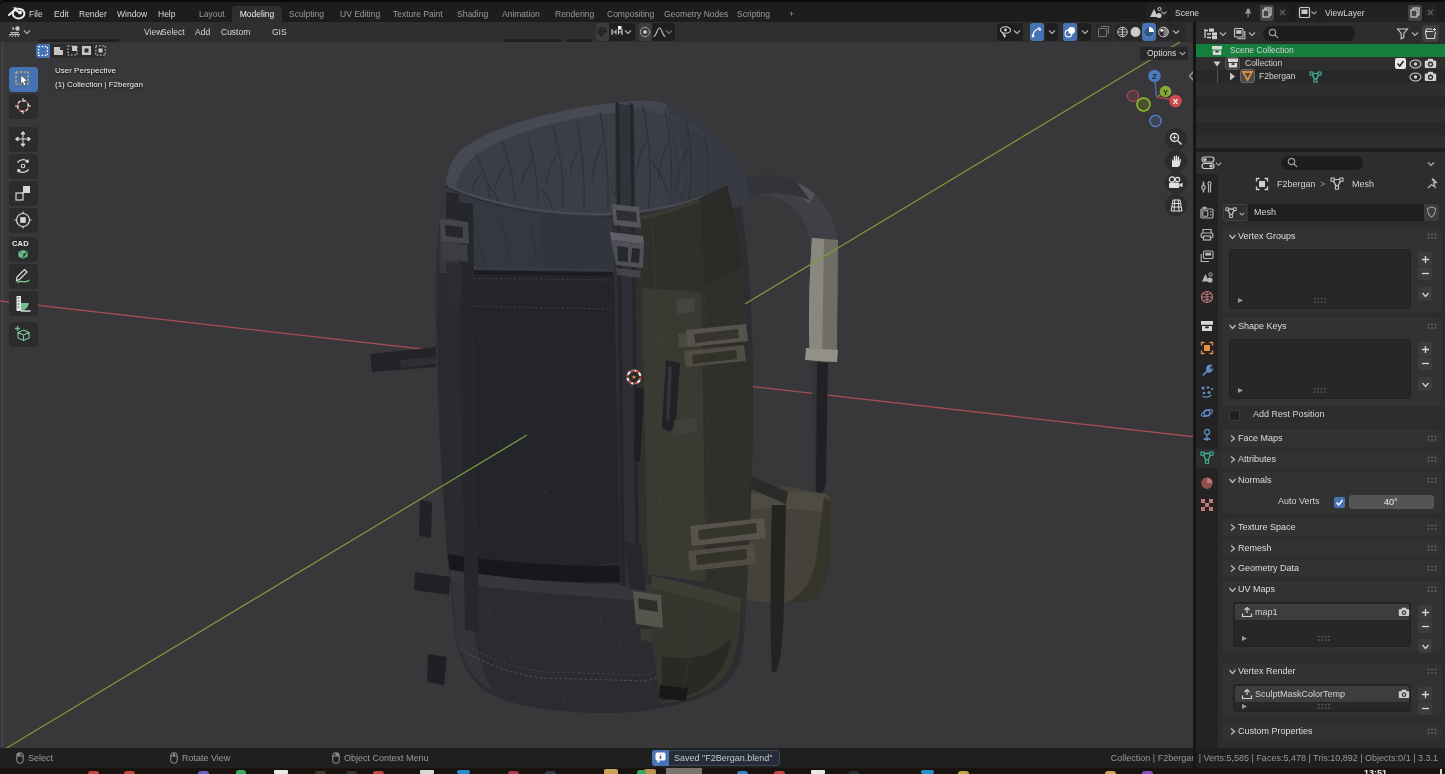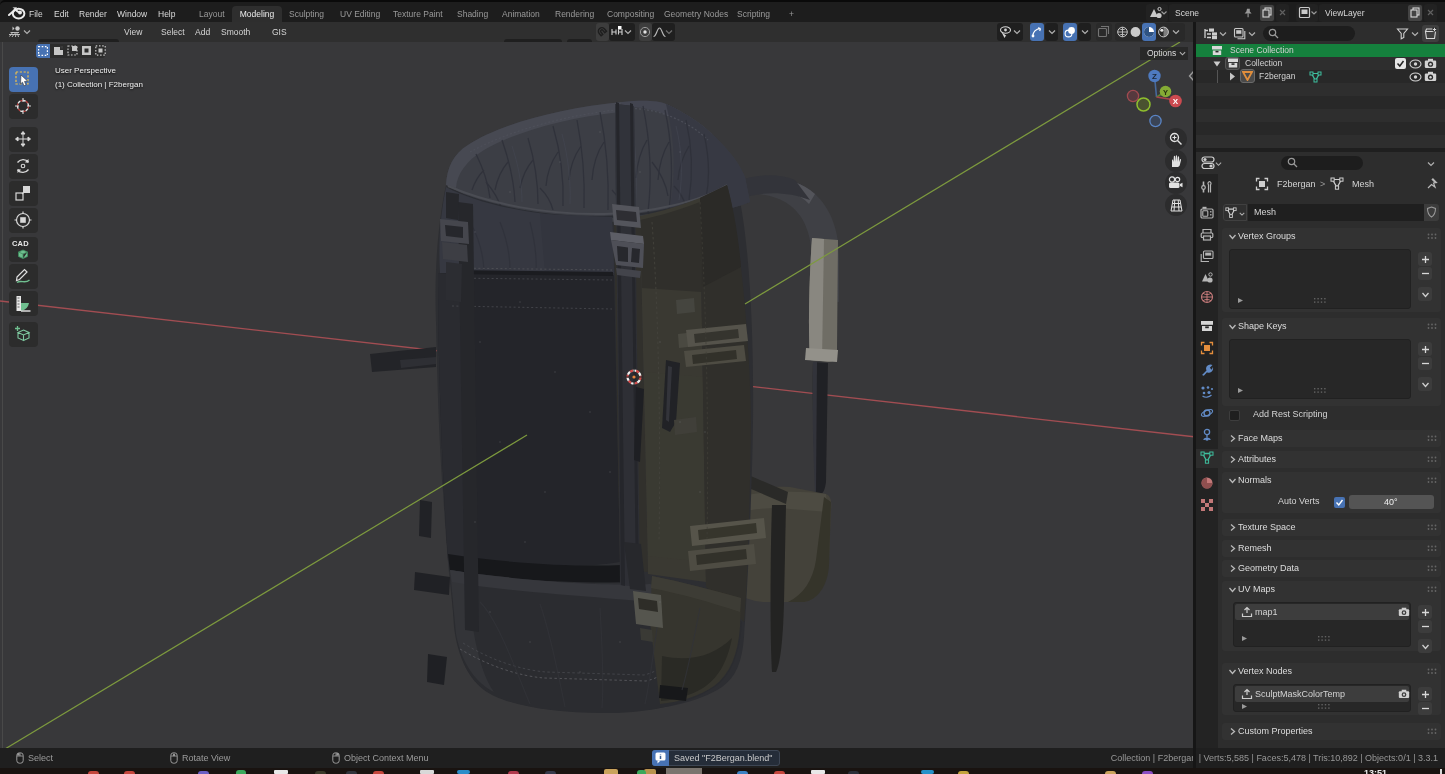--- a/index.html
+++ b/index.html
@@ -130,24 +130,24 @@
 
 <div id="hdr">
   <svg width="14" height="14" viewBox="0 0 14 14" style="position:absolute;left:8px;top:3px">
     <path d="M1.5 11.5 L5 7 M4 12 L6.5 8.5 M7.5 12 L8 8 M10.5 12 L9.5 8.5 M1 9.5 L12 9.5 M2.5 7.5 L11 7.5" stroke="#c9c9c9" stroke-width="0.9" fill="none"></path>
     <circle cx="9.5" cy="3.5" r="2.2" fill="#c9c9c9"></circle>
         <path d="M4.5 5.5 L4.5 1.5 L6.5 3.5 Z" fill="#c9c9c9"></path>
   </svg>
   <svg width="8" height="8" viewBox="0 0 8 8" style="position:absolute;left:23px;top:6px">
         <path d="M1 2.5 L4 5.5 L7 2.5" fill="none" stroke="#b0b0b0" stroke-width="1.2"></path>
       </svg>
-  <div class="hmenu" style="left:124px">View</div>
+  <div class="hmenu" style="left:144px">View</div>
   <div class="hmenu" style="left:161px">Select</div>
   <div class="hmenu" style="left:195px">Add</div>
-  <div class="hmenu" style="left:221px">Smooth</div>
+  <div class="hmenu" style="left:221px">Custom</div>
   <div class="hmenu" style="left:272px">GIS</div>
   <div class="hwidget" style="left:38px;width:81px">
         <span class="hwtext" style="left:20px">Object Mode</span>
     <svg width="11" height="11" viewBox="0 0 11 11" style="position:absolute;left:4px;top:3px">
           <path d="M1 3 L1 1 L3 1 M8 1 L10 1 L10 3 M10 8 L10 10 L8 10 M3 10 L1 10 L1 8" fill="none" stroke="#e0e0e0" stroke-width="1.2"></path>
           <rect x="3" y="3" width="5" height="5" fill="#e0e0e0"></rect>
         </svg>
     <svg width="8" height="8" viewBox="0 0 8 8" style="position:absolute;right:4px;top:5px">
           <path d="M1 2.5 L4 5.5 L7 2.5" fill="none" stroke="#b0b0b0" stroke-width="1.2"></path>
         </svg>
@@ -964,21 +964,21 @@
           </svg>
         </div>
     <div class="pbtn" style="left:196px;top:59px;height:14px">
           <svg width="9" height="9" viewBox="0 0 9 9" style="position:absolute;left:2.5px;top:3px">
             <path d="M1.5 3 L4.5 6.5 L7.5 3" fill="none" stroke="#cfcfcf" stroke-width="1.3"></path>
           </svg>
         </div>
   </div>
 
   <div class="abs" style="left:33px;top:258px;width:11px;height:11px;background:#1f1f1f;border:1px solid #3d3d3d;border-radius:2px"></div>
-  <div class="ptext" style="left:57px;top:257px">Add Rest Scripting</div>
+  <div class="ptext" style="left:57px;top:257px">Add Rest Position</div>
 
   <div class="psec" style="top:278px;height:17px">
         <div class="psec-h">
           <svg width="9" height="9" viewBox="0 0 9 9" style="position:absolute;left:6px;top:4px">
             <path d="M3 1.5 L6.5 4.5 L3 7.5" fill="none" stroke="#b9b9b9" stroke-width="1.3"></path>
           </svg>
           <svg width="10" height="7" viewBox="0 0 10 7" style="position:absolute;right:4px;top:5px;opacity:.55">
             <g fill="#909090">
               <circle cx="1.5" cy="1.5" r="0.9"></circle>
               <circle cx="5" cy="1.5" r="0.9"></circle>
@@ -1164,21 +1164,21 @@
           <svg width="10" height="7" viewBox="0 0 10 7" style="position:absolute;right:4px;top:5px;opacity:.55">
             <g fill="#909090">
               <circle cx="1.5" cy="1.5" r="0.9"></circle>
               <circle cx="5" cy="1.5" r="0.9"></circle>
               <circle cx="8.5" cy="1.5" r="0.9"></circle>
               <circle cx="1.5" cy="5" r="0.9"></circle>
               <circle cx="5" cy="5" r="0.9"></circle>
               <circle cx="8.5" cy="5" r="0.9"></circle>
             </g>
           </svg>
-          <span style="position:absolute;left:16px">Vertex Nodes</span>
+          <span style="position:absolute;left:16px">Vertex Render</span>
         </div>
     <div class="plist" style="left:11px;top:21px;width:178px;height:28px">
           <svg width="7" height="7" viewBox="0 0 7 7" style="position:absolute;left:7px;bottom:1px">
             <path d="M1 1 L6 3.5 L1 6 Z" fill="#9a9a9a"></path>
           </svg>
           <svg width="12" height="6" viewBox="0 0 12 6" style="position:absolute;left:84px;bottom:1px;opacity:.6">
             <g fill="#8a8a8a">
               <rect x="0" y="0" width="1.4" height="1.4"></rect>
               <rect x="3.4" y="0" width="1.4" height="1.4"></rect>
               <rect x="6.8" y="0" width="1.4" height="1.4"></rect>

